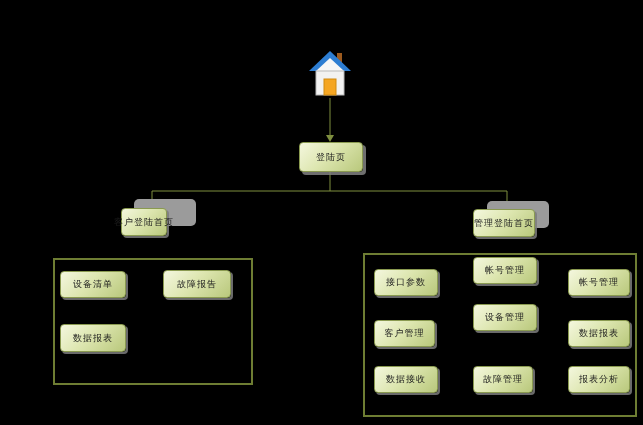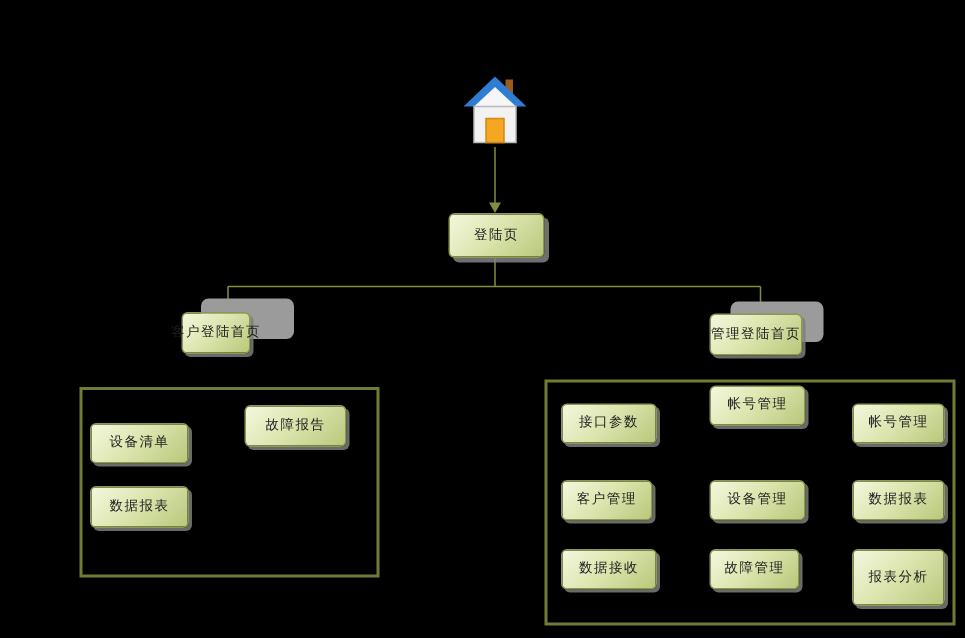--- a/index.html
+++ b/index.html
@@ -39,32 +39,32 @@
     background:transparent;
   }
   
   .pos-login{left:299px;top:142px;width:64px;height:30px;}
   .ghost-left{left:134px;top:199px;width:62px;height:27px;}
   .pos-branch-left{left:121px;top:208px;width:46px;height:28px;}
   .ghost-right{left:487px;top:201px;width:62px;height:27px;}
   .pos-branch-right{left:473px;top:209px;width:62px;height:28px;}
   .pos-left-group{left:53px;top:258px;width:200px;height:127px;}
   .pos-right-group{left:363px;top:253px;width:274px;height:164px;}
-  .pos-l1{left:60px;top:271px;width:66px;height:27px;margin-top:11px;}
+  .pos-l1{left:60px;top:271px;width:66px;height:27px;}
   .pos-l2{left:163px;top:270px;width:68px;height:28px;}
   .pos-l3{left:60px;top:324px;width:66px;height:28px;}
   .pos-r1c1{left:374px;top:269px;width:64px;height:27px;align-items:center;}
   .pos-r1c2{left:473px;top:257px;width:64px;height:27px;align-items:center;}
   .pos-r1c3{left:568px;top:269px;width:62px;height:27px;}
   .pos-r2c1{left:374px;top:320px;width:61px;height:27px;}
-  .pos-r2c2{left:473px;top:320px;width:64px;height:27px;}
+  .pos-r2c2{left:473px;top:304px;width:64px;height:27px;}
   .pos-r2c3{left:568px;top:320px;width:62px;height:27px;}
   .pos-r3c1{left:374px;top:366px;width:64px;height:27px;text-align:right;}
   .pos-r3c2{left:473px;top:366px;width:60px;height:27px;}
-  .pos-r3c3{left:568px;top:366px;width:62px;height:38px;}
+  .pos-r3c3{left:568px;top:366px;width:62px;height:27px;}
   .home{position:absolute;left:308px;top:50px;width:44px;height:48px;}
 </style>
 </head>
 <body>
 
 <div class="stage">
 
   <svg class="wires" width="643" height="425" viewBox="0 0 643 425">
     <g stroke="#7F8F3F" stroke-width="1" fill="none">
       <line x1="330" y1="98" x2="330" y2="137"></line>

